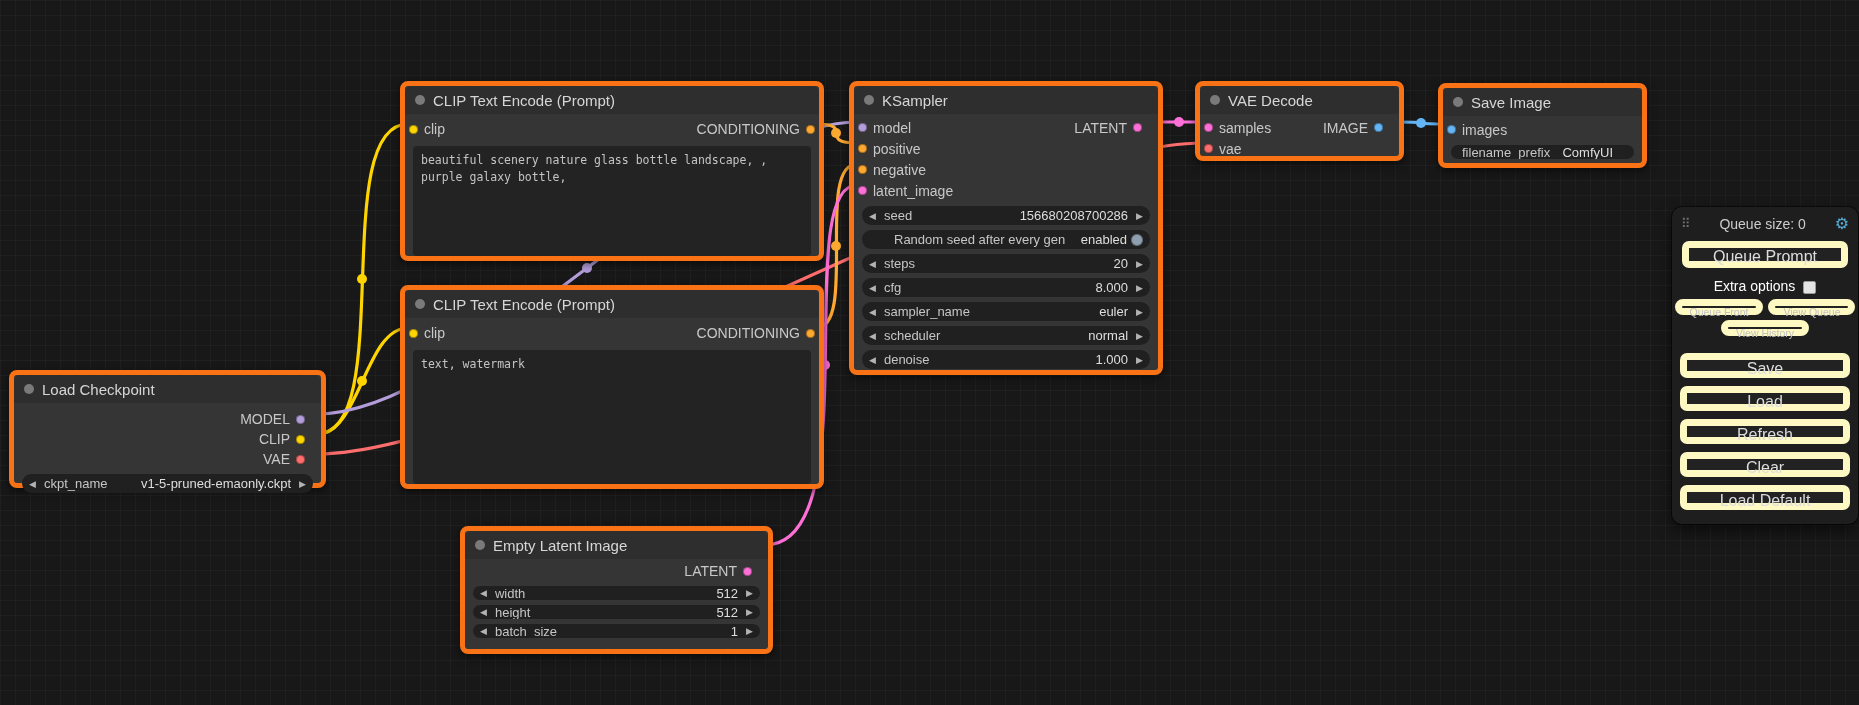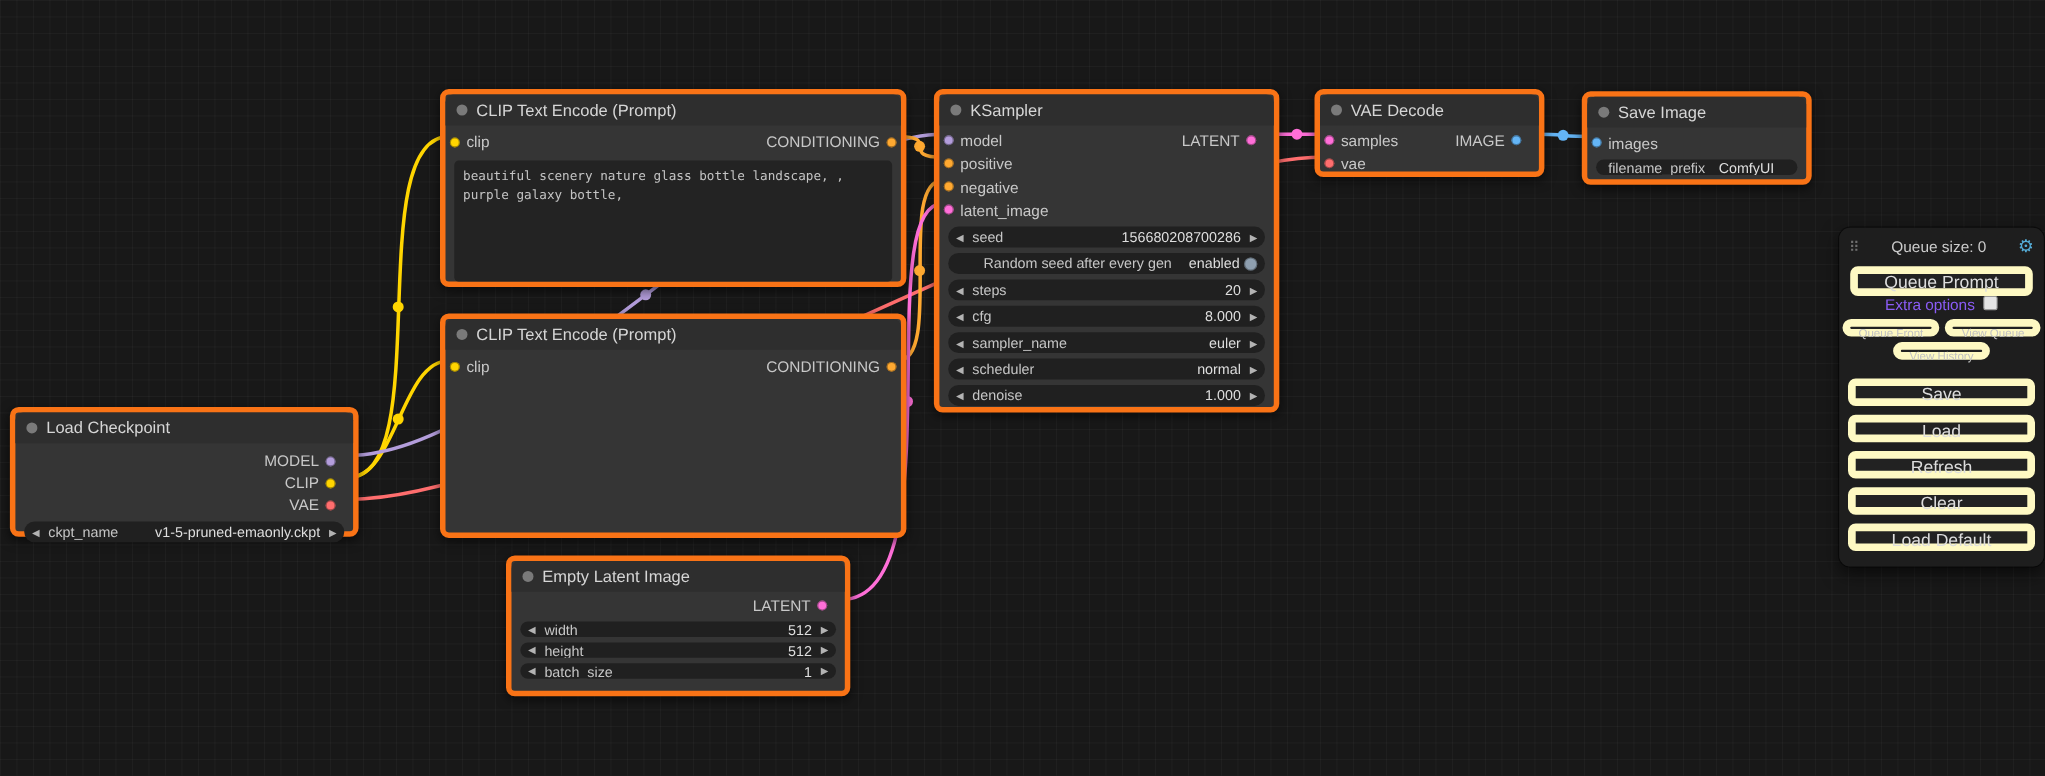--- a/index.html
+++ b/index.html
@@ -72,21 +72,21 @@
   .qsize{flex:1;text-align:center;font-size:14px;color:#cccccc}
   .qgear{color:#55ACD6;font-size:16px;cursor:pointer}
   .qbtn{
     display:block;background:#222222;border:7px solid #fef9c3;color:#dddddd;
     border-radius:7px;font-family:"Liberation Sans", sans-serif;cursor:pointer;
   }
   .qbtn.big{width:166px;height:27px;margin:4px auto 0;font-size:16px}
   .qbtn.act{width:170px;height:25px;margin:8px auto 0;font-size:16px}
   .qbtn.act.first{margin-top:17px}
   .qbtn.sm{display:inline-block;height:16px;font-size:10.5px;border-radius:9px;padding:0 8px;color:#c2c2c2}
-  .qextra{display:flex;align-items:flex-start;justify-content:center;gap:8px;font-size:14px;color:#8b5cf6}
+  .qextra{display:flex;align-items:flex-end;justify-content:center;gap:8px;margin-top:10px;font-size:14px;color:#ffffff}
   .qcheck{width:13px;height:13px;background:#e4e4e4;border:1px solid #9a9a9a;border-radius:2px;cursor:pointer}
   .qrow{text-align:center;margin-top:5px;display:flex;justify-content:center;gap:5px}
 </style>
 </head>
 <body>
 
 <svg id="wires" width="1859" height="705" viewBox="0 0 1859 705">
   <path class="w s-clip" d="M317,434 C397,434 328,124 408,124"></path>
   <path class="w s-clip" d="M317,434 C360,434 365,328 408,328"></path>
   <path class="w s-model" d="M317,414 C470,414 704,122 857,122"></path>
@@ -158,23 +158,24 @@
   <div class="io-row">
     <span class="pgrp">
       <span class="pdot d-clip"></span>
       <span class="plabel">clip</span>
     </span>
     <span class="pgrp">
       <span class="plabel">CONDITIONING</span>
       <span class="pdot d-cond"></span>
     </span>
   </div>
-</div>
-
-<div class="node" style="left:460px;top:505px;width:313px;height:128px">
+  <textarea class="prompt" style="height: 134px;" spellcheck="false">text, watermark</textarea>
+</div>
+
+<div class="node" style="left:460px;top:526px;width:313px;height:128px">
   <div class="ntitle">
     <span class="ndot"></span>
     <span class="ntext">Empty Latent Image</span>
   </div>
   <div class="out-row" style="margin-top:2px">
     <span class="plabel">LATENT</span>
     <span class="pdot d-latent"></span>
   </div>
   <div class="widget h18">
     <span class="arr">◀</span>

